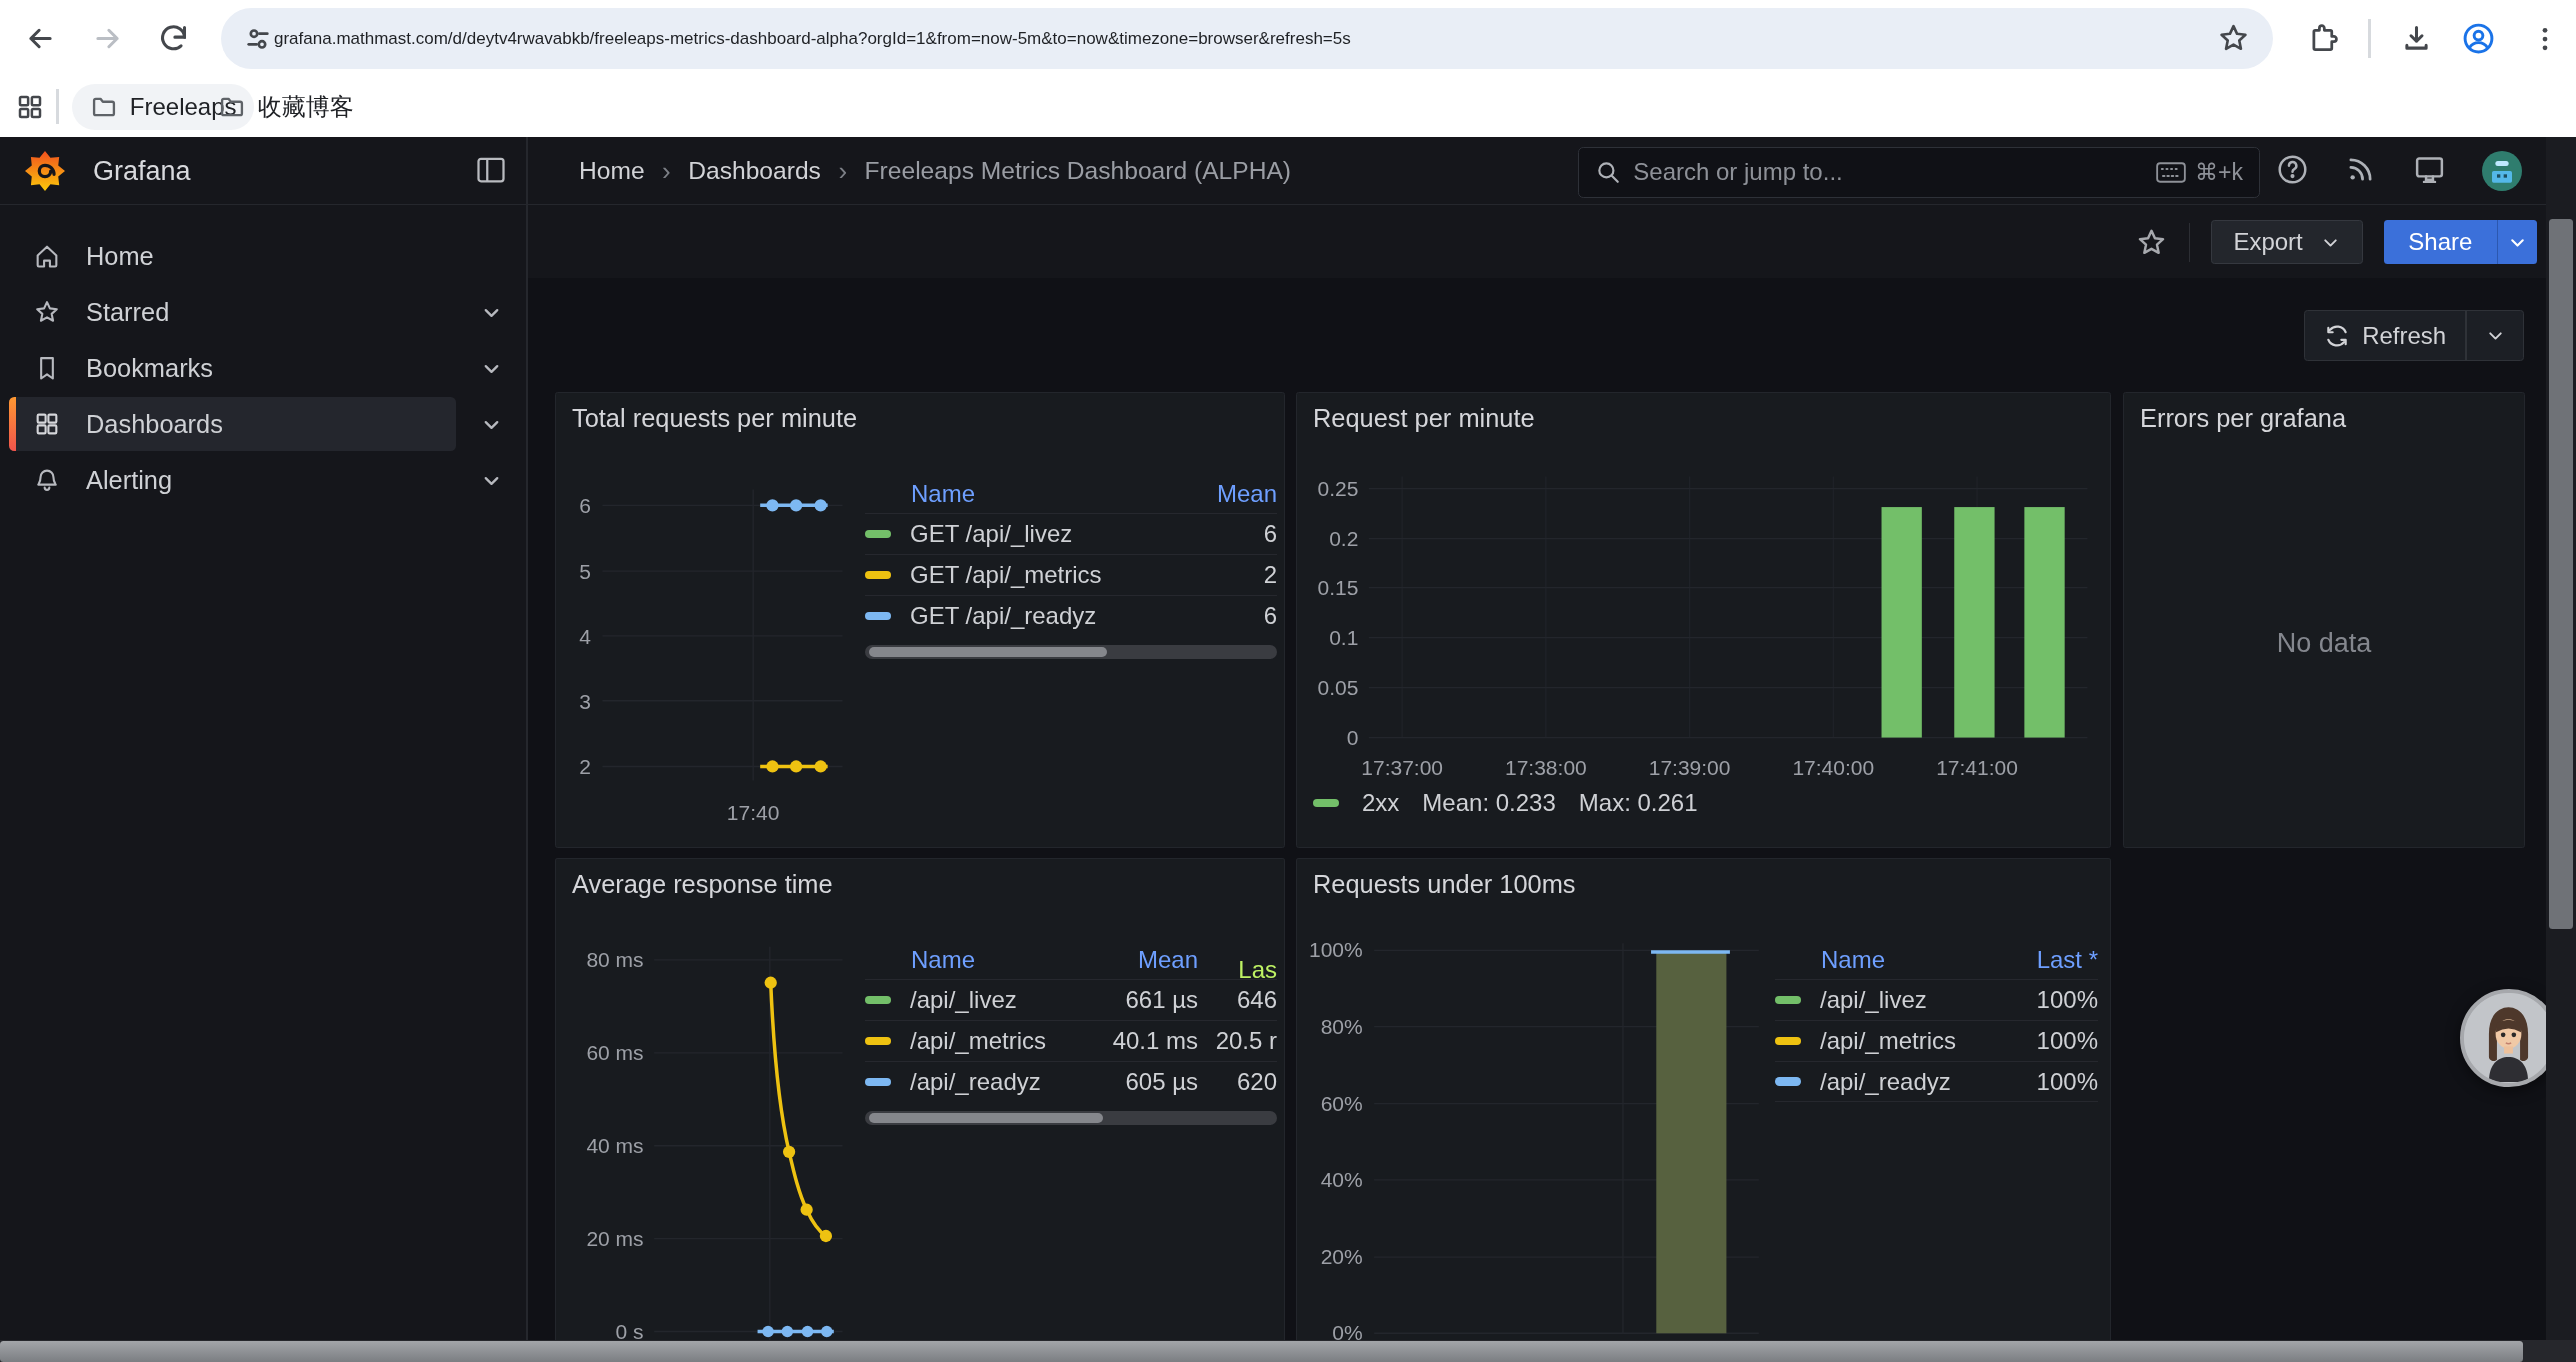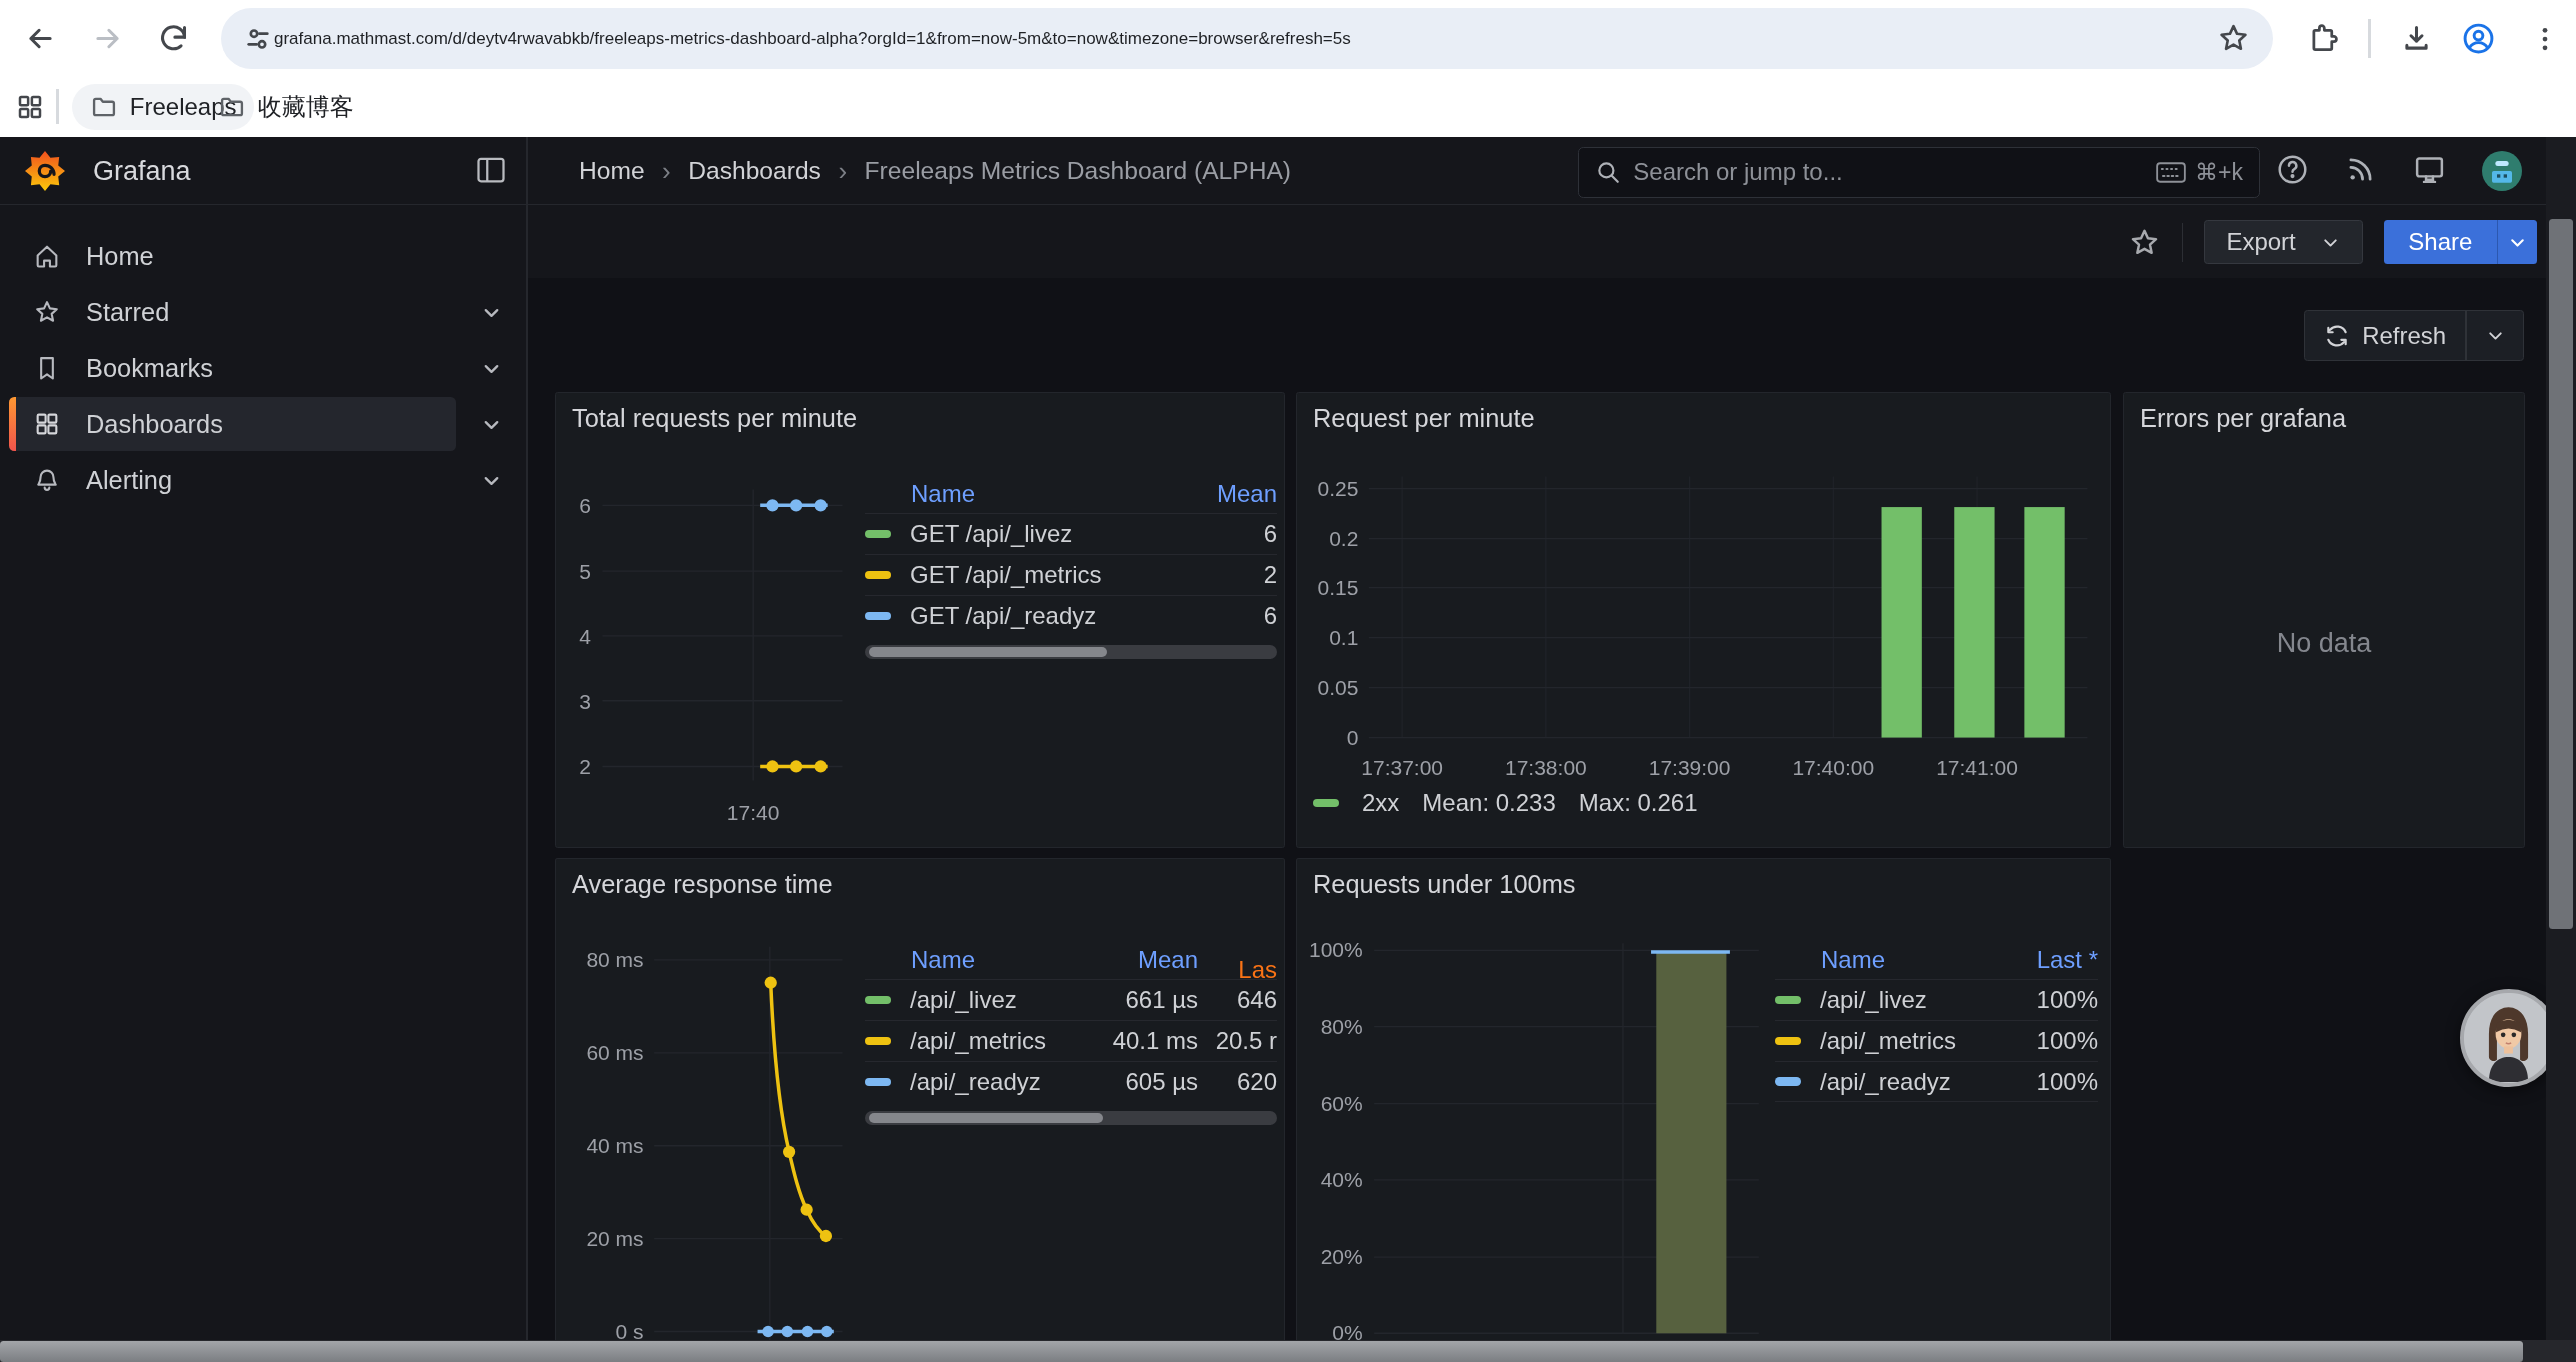--- a/index.html
+++ b/index.html
@@ -34,21 +34,21 @@
   .sidebar { position:absolute; left:0; top:68px; width:526px; height:1158px; }
   .nav-item { position:relative; display:flex; align-items:center; height:56px; }
   .nav-link { flex:1; margin-left:8.8px; height:54px; display:flex; align-items:center; gap:24.6px; padding-left:24.6px; border-radius:5.3px; position:relative; color:#b7b9bf; }
   .nav-link .lbl { font-size:25.4px; color:#cfd1d5; }
   .nav-link.active { background:#24262d; }
   .nav-link.active::before { content:""; position:absolute; left:0; top:0; bottom:0; width:7px; border-radius:5.3px 0 0 5.3px; background:linear-gradient(#ff9832,#f0544c); }
   .nav-chev { width:70px; height:56px; display:flex; align-items:center; justify-content:center; color:#b7b9bf; }
 
   .subheader { position:absolute; left:528px; top:68px; width:2048px; height:74px; display:flex; align-items:center; justify-content:flex-end; gap:21px; padding-right:39px; background:#15161b; }
   .btn { display:flex; align-items:center; justify-content:center; height:44px; border-radius:3.5px; font-size:24px; }
-  .btn-secondary { background:#23262c; border:1.8px solid #35383f; color:#d2d3d7; padding:0 21px; gap:24px; }
+  .btn-secondary { background:#23262c; border:1.8px solid #35383f; color:#d2d3d7; padding:0 21px; gap:17px; }
   .share-main { background:#3b70da; color:#ffffff; font-weight:500; padding:0 24.6px; border-radius:3.5px 0 0 3.5px; }
   .share-chev { background:#3b70da; color:#fff; width:40px; border-radius:0 3.5px 3.5px 0; border-left:1.8px solid #2c58b0; }
   .vdiv-dark { width:1.8px; height:39px; background:#2c2e34; }
 
   .dashboard { position:absolute; left:528px; top:141px; width:2048px; height:1085px; background:#101116; }
   .timebar { position:absolute; right:52px; top:32px; display:flex; gap:14px; }
   .tbtn { display:flex; align-items:center; height:51px; background:#1c1f25; border:1.8px solid #2f3238; border-radius:3.5px; color:#d2d3d7; font-size:24px; }
   .tbtn .seg { display:flex; align-items:center; justify-content:center; height:100%; }
   .tseg-div { width:1.8px; height:100%; background:#2f3238; }
 
@@ -494,21 +494,21 @@
             <circle cx="242" cy="539" r="6.5" fill="#7db8f2"></circle>
               <circle cx="264" cy="539" r="6.5" fill="#7db8f2"></circle>
               <circle cx="287" cy="539" r="6.5" fill="#7db8f2"></circle>
               <circle cx="309" cy="539" r="6.5" fill="#7db8f2"></circle>
           </g>
         </svg>
         <div class="legend" style="left:309px; top:81px; width:412px; overflow:hidden;">
           <div class="lg-head">
             <span style="margin-left:46px; flex:1;">Name</span>
             <span class="lg-col-r" style="width:123px;">Mean</span>
-            <span class="lg-col-r" style="width:79px; color:#f97316;margin-top:20px;">Las</span>
+            <span class="lg-col-r" style="width:79px; color:#bef264;margin-top:20px;">Las</span>
           </div>
           <div class="lg-row">
             <span class="sw" style="background:#73bf69;"></span>
             <span class="lg-name">/api/_livez</span>
             <span class="lg-col-r" style="width:123px;">661 µs</span>
             <span class="lg-col-r" style="width:79px;">646</span>
           </div>
           <div class="lg-row">
             <span class="sw" style="background:#eec211;"></span>
             <span class="lg-name">/api/_metrics</span>

